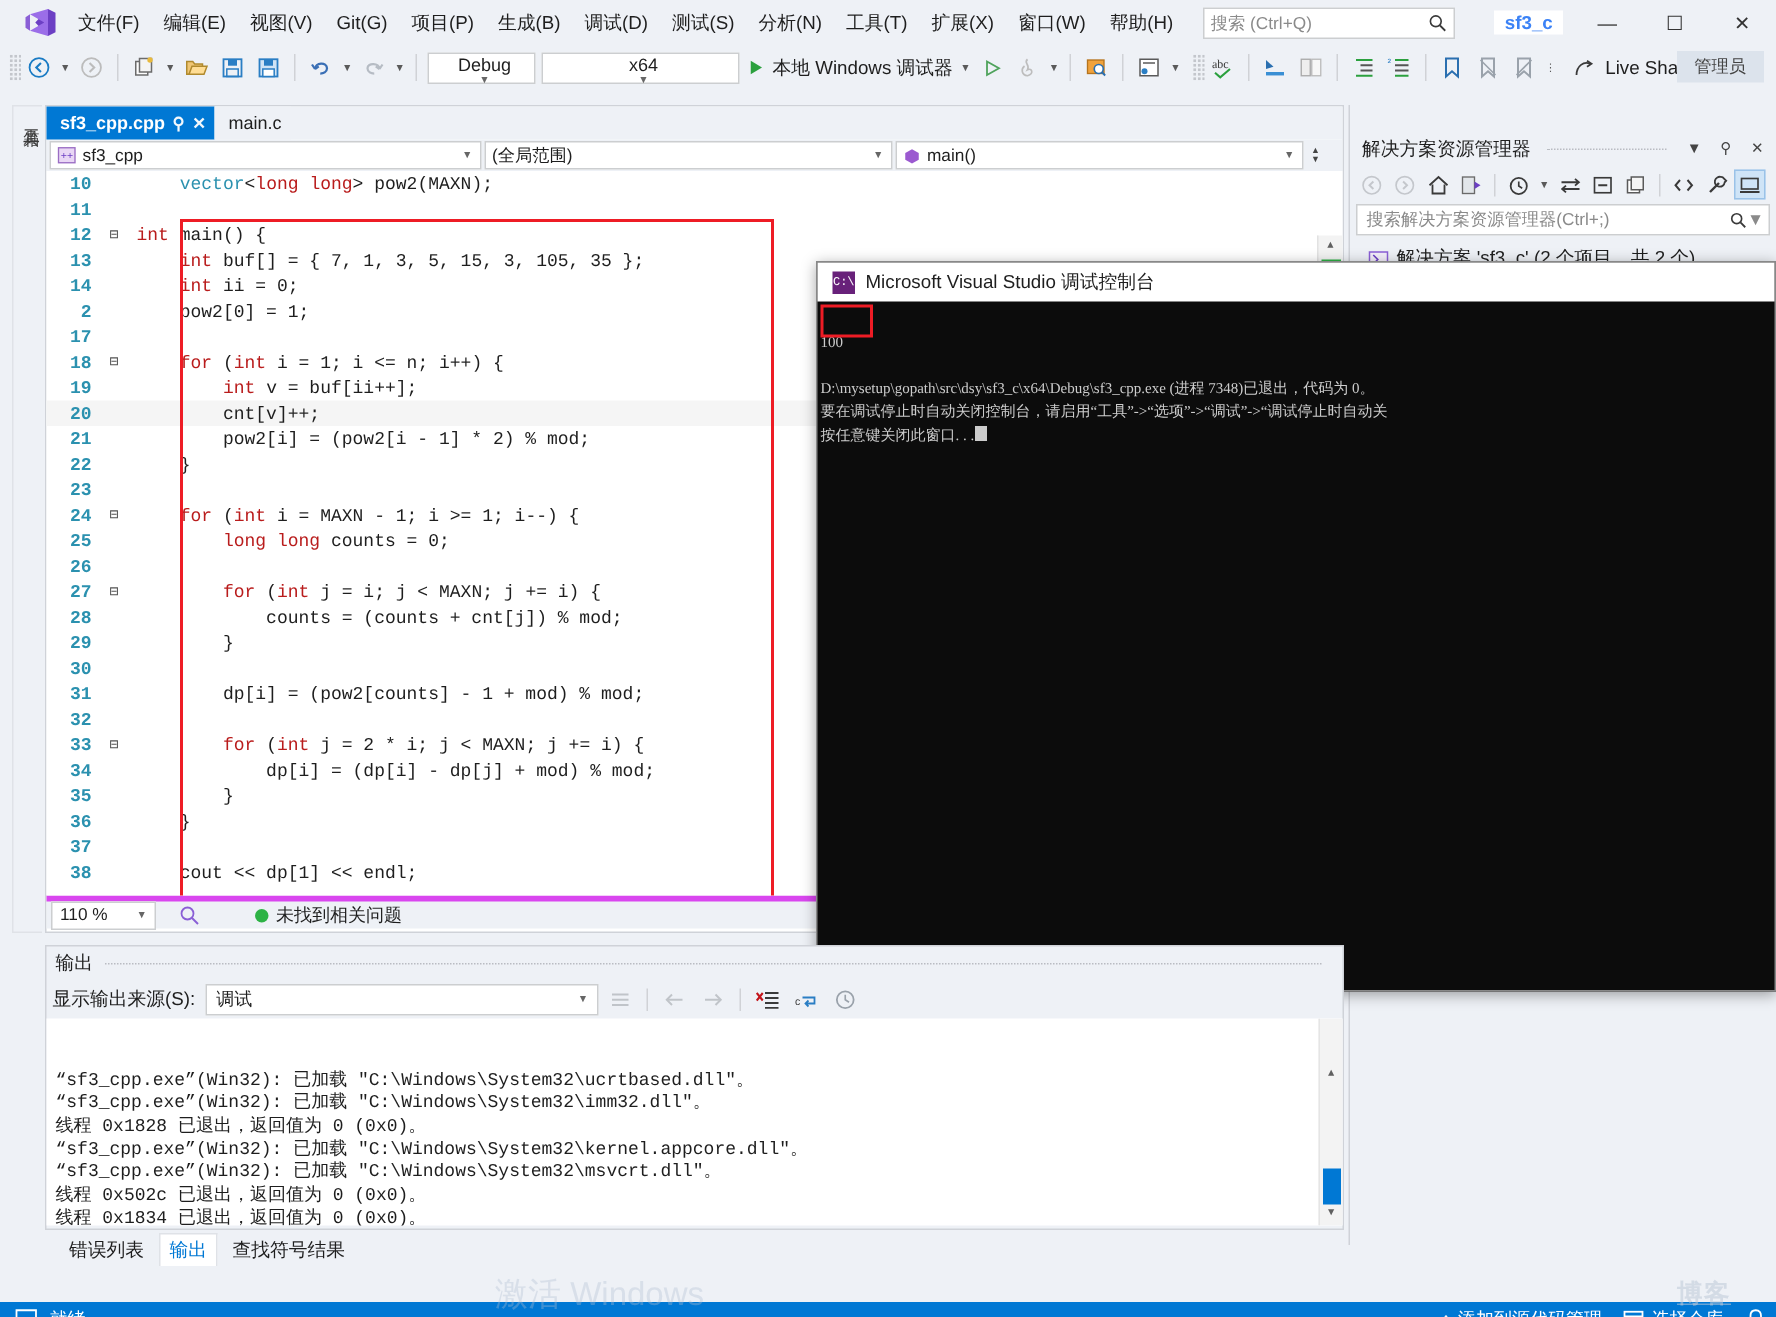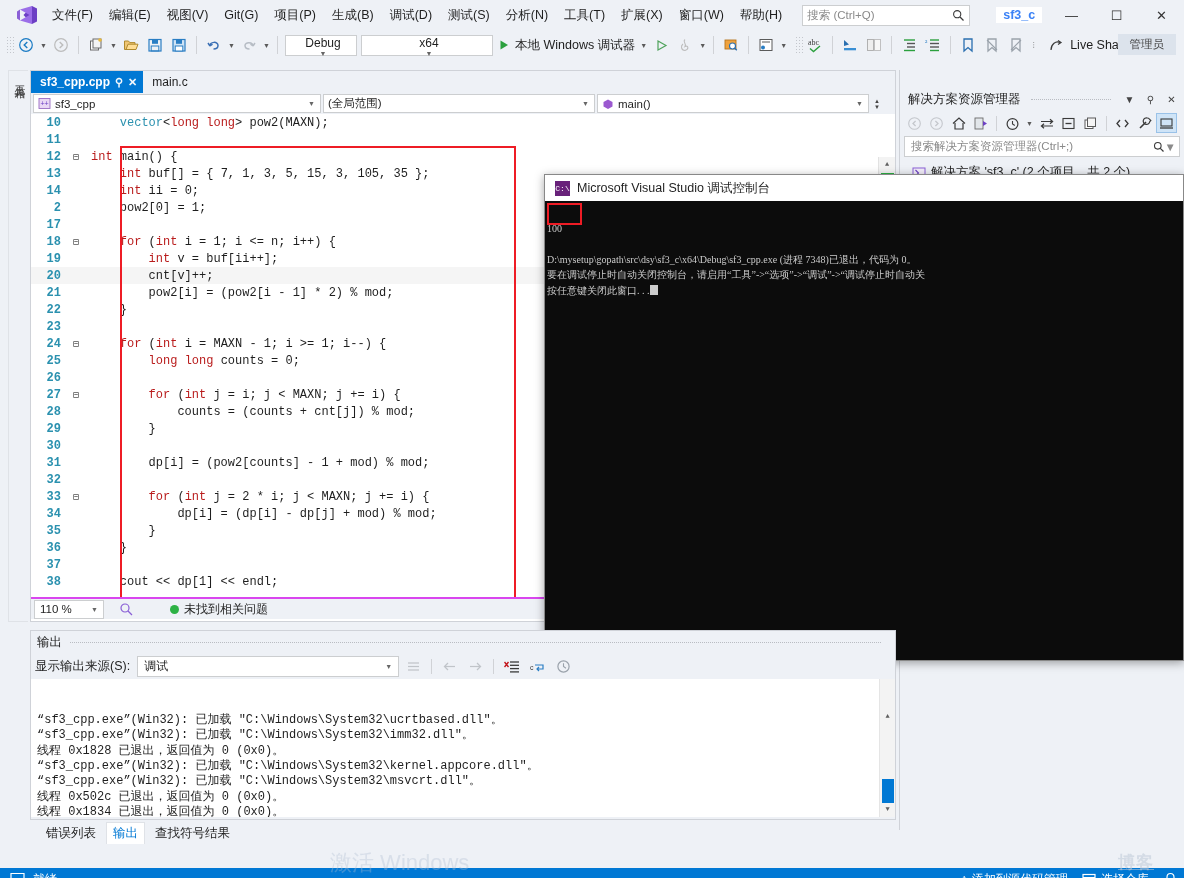--- a/index.html
+++ b/index.html
@@ -125,21 +125,21 @@
   }
   .code-scroll-col {
     position: absolute; right: 0; top: 43px; width: 17px; height: 483px;
     background: #f3f3f3; border-left: 1px solid #e2e2e2;
   }
   .scroll-up { height: 14px; display:flex; align-items:center; justify-content:center; font-size:7px; color:#606060; }
   .scroll-thumb { position: absolute; left: 2px; top: 16px; width: 13px; height: 74px; background: #2db245; }
 
   .editor-status {
     height: 22px; background: #eef1f6; display: flex; align-items: center;
-    border-top: 2px solid #d946ef; gap: 12px;
+    border-top: 4px solid #d946ef; gap: 12px;
   }
   .zoom-combo {
     width: 70px; height: 19px; margin-left: 3px; background: #fff; border: 1px solid #ccced0;
     display: flex; align-items: center; padding: 0 2px 0 5px; font-size: 11.5px;
   }
   .zoom-combo .zc-label { flex: 1; }
   .zoom-combo .zc-arrow { font-size: 7px; color: #666; padding-right: 3px; }
   .err-indicator { display: flex; align-items: center; gap: 5px; margin-left: 22px; font-size: 12px; }
   .dot-green { width: 9px; height: 9px; border-radius: 50%; background: #2db245; display: inline-block; }
 

